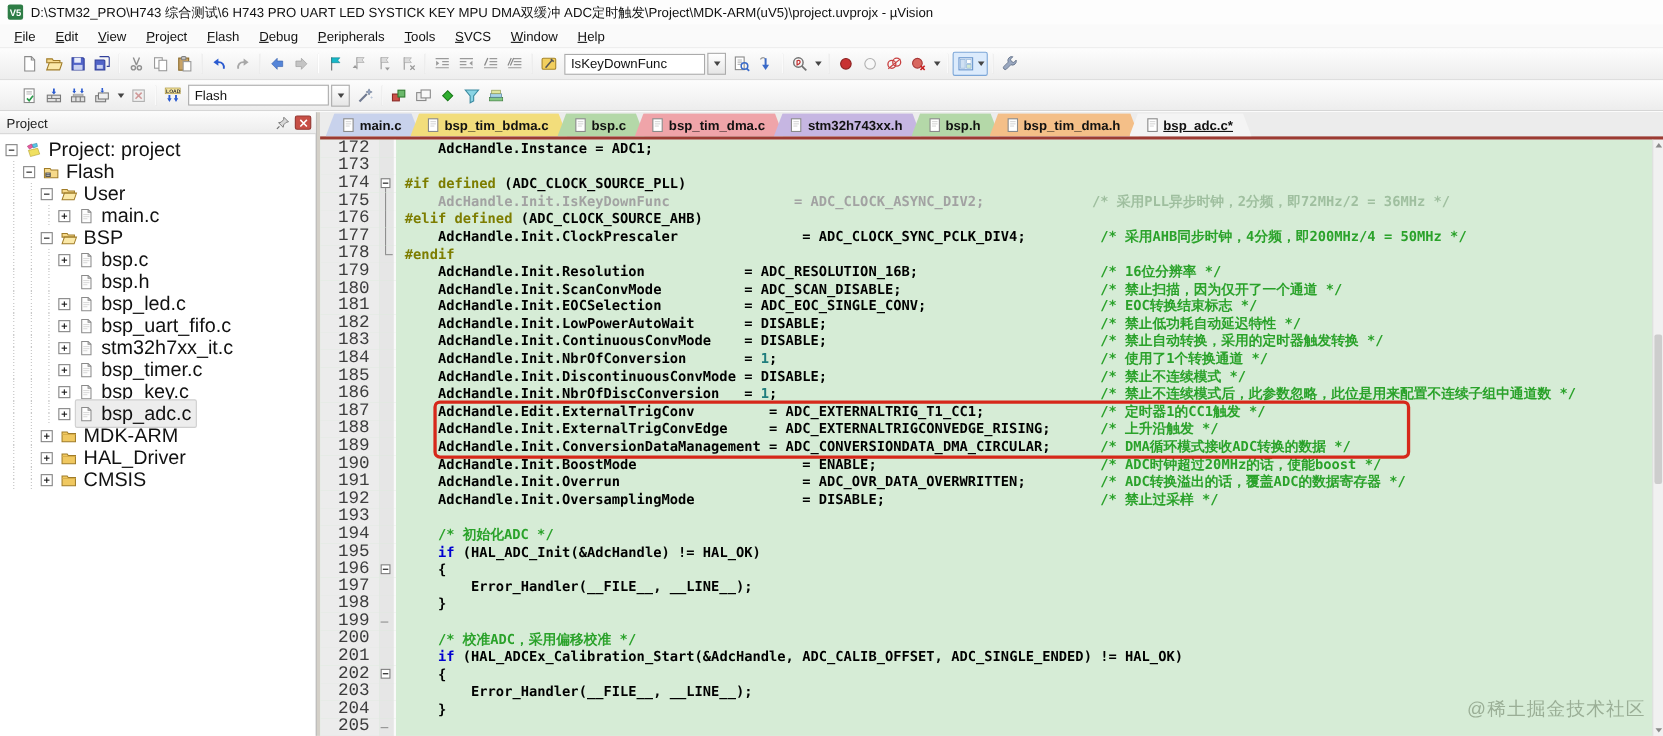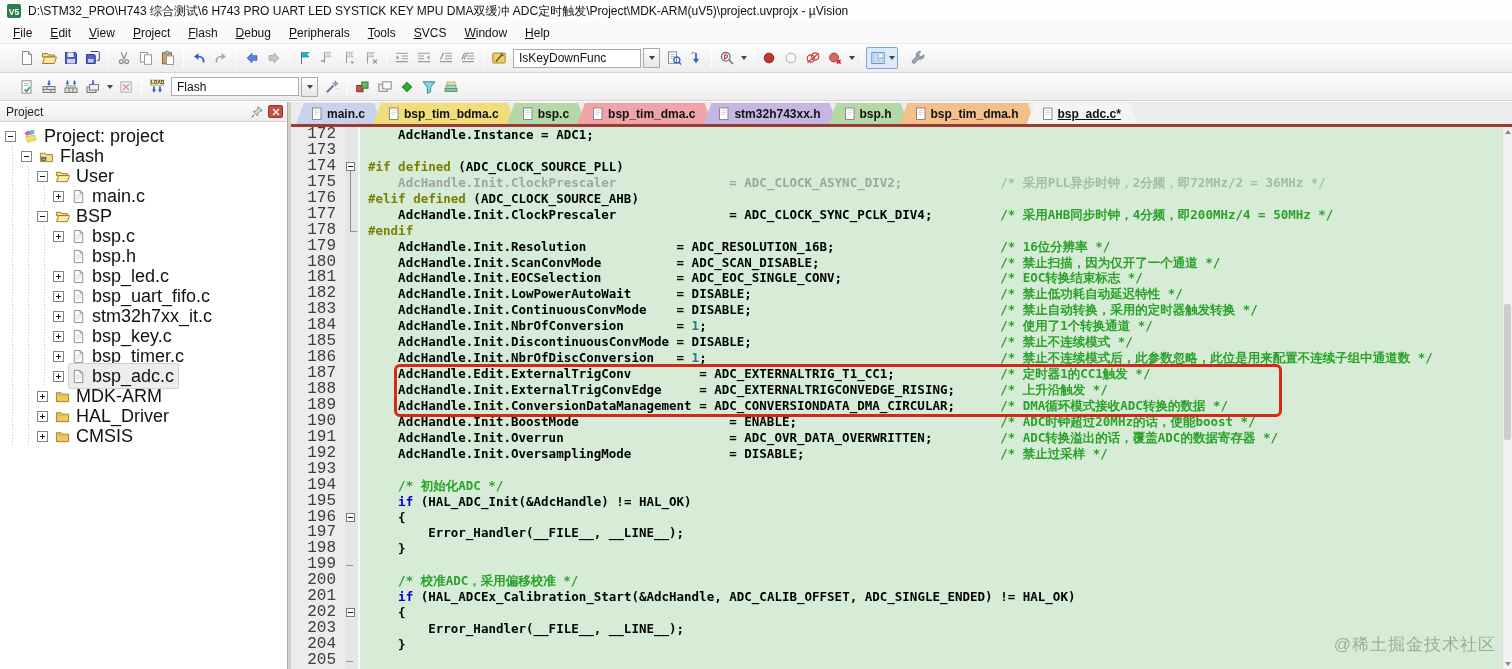--- a/index.html
+++ b/index.html
@@ -597,37 +597,37 @@
           <span class="ind"></span>
           <span class="exp plus"></span>
           <span class="row-main">
             <span class="tree-icon">
               <svg viewBox="0 0 16 16">
                 <path d="M3.5 1.5h6.2l2.8 2.8v10.2h-9z" fill="#fdfdfd" stroke="#8a8a8a"></path>
                 <path d="M9.7 1.5v2.8h2.8" fill="none" stroke="#8a8a8a"></path>
                 <path d="M5 6.5h6M5 8.5h6M5 10.5h4" stroke="#c8c8c8" stroke-width=".7"></path>
               </svg>
             </span>
-            <span class="tree-label">bsp_key.c</span>
+            <span class="tree-label">bsp_timer.c</span>
           </span>
         </div>
         <div class="tree-row">
           <span class="ind"></span>
           <span class="ind"></span>
           <span class="ind"></span>
           <span class="exp plus"></span>
           <span class="row-main">
             <span class="tree-icon">
               <svg viewBox="0 0 16 16">
                 <path d="M3.5 1.5h6.2l2.8 2.8v10.2h-9z" fill="#fdfdfd" stroke="#8a8a8a"></path>
                 <path d="M9.7 1.5v2.8h2.8" fill="none" stroke="#8a8a8a"></path>
                 <path d="M5 6.5h6M5 8.5h6M5 10.5h4" stroke="#c8c8c8" stroke-width=".7"></path>
               </svg>
             </span>
-            <span class="tree-label">bsp_timer.c</span>
+            <span class="tree-label">bsp_key.c</span>
           </span>
         </div>
         <div class="tree-row selected">
           <span class="ind"></span>
           <span class="ind"></span>
           <span class="ind"></span>
           <span class="exp plus"></span>
           <span class="row-main">
             <span class="tree-icon">
               <svg viewBox="0 0 16 16">
@@ -758,21 +758,21 @@
           </span>
           <span class="tab-label">bsp_adc.c*</span>
         </span>
       </div>
     <div id="tab-strip" style="background: rgb(156, 59, 51);"></div>
     <div id="editor-body">
       <div id="code-area" style="background: rgb(214, 236, 214);">
           <div class="cl"><span class="ln">172</span><span class="fold"></span><span class="code"><span class="seg-t">    AdcHandle.Instance = ADC1;</span></span></div>
           <div class="cl"><span class="ln">173</span><span class="fold"></span><span class="code"></span></div>
           <div class="cl"><span class="ln">174</span><span class="fold"><span class="fbox"></span><span class="vl-below"></span></span><span class="code"><span class="seg-p">#if defined </span><span class="seg-t">(ADC_CLOCK_SOURCE_PLL)</span></span></div>
-          <div class="cl"><span class="ln">175</span><span class="fold"><span class="vl-full"></span></span><span class="code"><span class="seg-g">    AdcHandle.Init.ClockPrescaler               = ADC_CLOCK_ASYNC_DIV2;</span><span class="seg-gc">             /* 采用PLL异步时钟，2分频，即72MHz/2 = 36MHz */</span></span></div>
+          <div class="cl"><span class="ln">175</span><span class="fold"><span class="vl-full"></span></span><span class="code"><span class="seg-g">    AdcHandle.Init.IsKeyDownFunc               = ADC_CLOCK_ASYNC_DIV2;</span><span class="seg-gc">             /* 采用PLL异步时钟，2分频，即72MHz/2 = 36MHz */</span></span></div>
           <div class="cl"><span class="ln">176</span><span class="fold"><span class="vl-full"></span></span><span class="code"><span class="seg-p">#elif defined </span><span class="seg-t">(ADC_CLOCK_SOURCE_AHB)</span></span></div>
           <div class="cl"><span class="ln">177</span><span class="fold"><span class="vl-full"></span></span><span class="code"><span class="seg-t">    AdcHandle.Init.ClockPrescaler               = ADC_CLOCK_SYNC_PCLK_DIV4;</span><span class="seg-c">         /* 采用AHB同步时钟，4分频，即200MHz/4 = 50MHz */</span></span></div>
           <div class="cl"><span class="ln">178</span><span class="fold"><span class="vl-top"></span><span class="ht"></span></span><span class="code"><span class="seg-p">#endif</span></span></div>
           <div class="cl"><span class="ln">179</span><span class="fold"></span><span class="code"><span class="seg-t">    AdcHandle.Init.Resolution            = ADC_RESOLUTION_16B;</span><span class="seg-c">                      /* 16位分辨率 */</span></span></div>
           <div class="cl"><span class="ln">180</span><span class="fold"></span><span class="code"><span class="seg-t">    AdcHandle.Init.ScanConvMode          = ADC_SCAN_DISABLE;</span><span class="seg-c">                        /* 禁止扫描，因为仅开了一个通道 */</span></span></div>
           <div class="cl"><span class="ln">181</span><span class="fold"></span><span class="code"><span class="seg-t">    AdcHandle.Init.EOCSelection          = ADC_EOC_SINGLE_CONV;</span><span class="seg-c">                     /* EOC转换结束标志 */</span></span></div>
           <div class="cl"><span class="ln">182</span><span class="fold"></span><span class="code"><span class="seg-t">    AdcHandle.Init.LowPowerAutoWait      = DISABLE;</span><span class="seg-c">                                 /* 禁止低功耗自动延迟特性 */</span></span></div>
           <div class="cl"><span class="ln">183</span><span class="fold"></span><span class="code"><span class="seg-t">    AdcHandle.Init.ContinuousConvMode    = DISABLE;</span><span class="seg-c">                                 /* 禁止自动转换，采用的定时器触发转换 */</span></span></div>
           <div class="cl"><span class="ln">184</span><span class="fold"></span><span class="code"><span class="seg-t">    AdcHandle.Init.NbrOfConversion       = </span><span class="seg-n">1</span><span class="seg-t">;</span><span class="seg-c">                                       /* 使用了1个转换通道 */</span></span></div>
           <div class="cl"><span class="ln">185</span><span class="fold"></span><span class="code"><span class="seg-t">    AdcHandle.Init.DiscontinuousConvMode = DISABLE;</span><span class="seg-c">                                 /* 禁止不连续模式 */</span></span></div>

